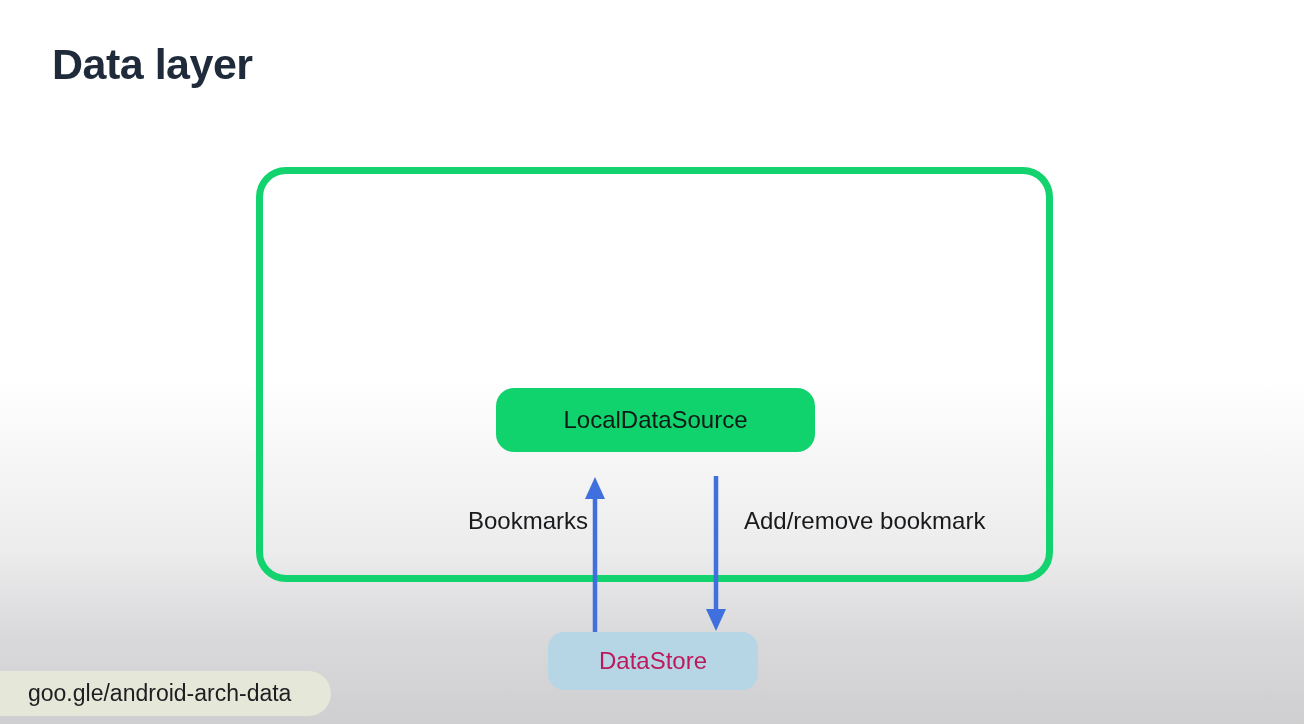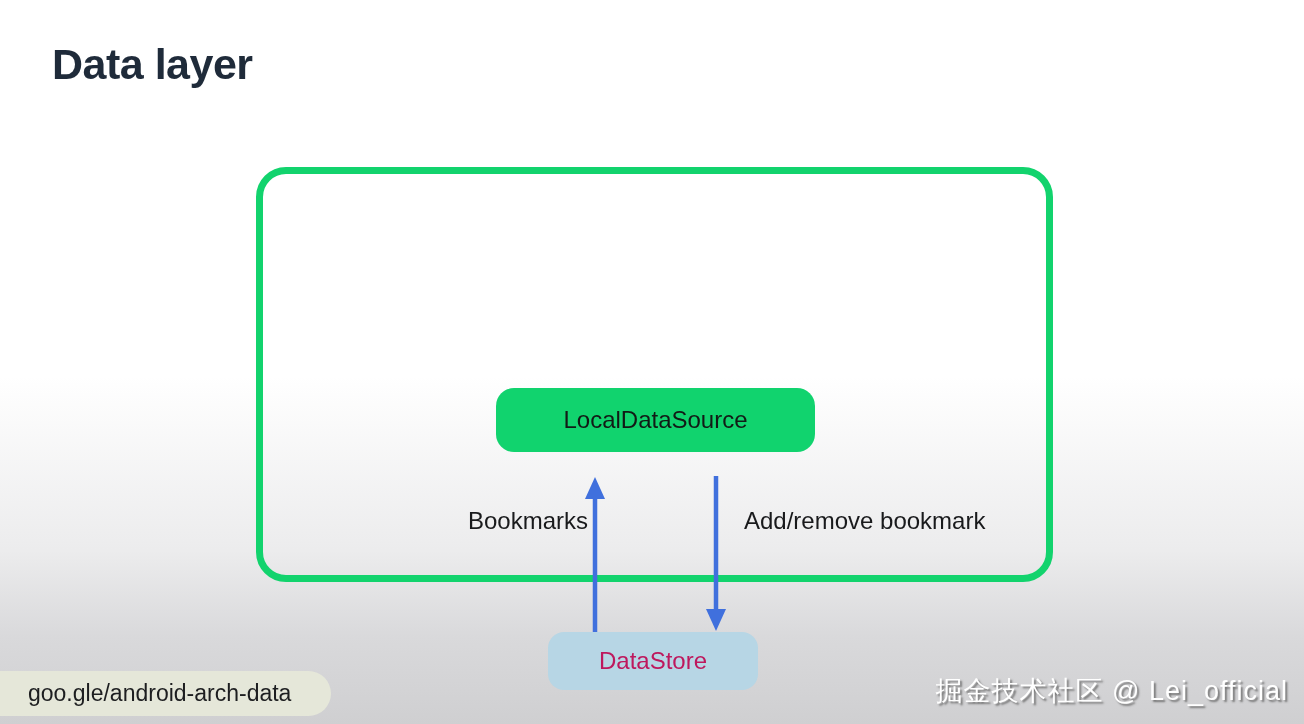--- a/index.html
+++ b/index.html
@@ -150,15 +150,14 @@
   </svg>
 
   <div class="edge-label edge-label-read">Bookmarks</div>
 
   <div class="edge-label edge-label-write">Add/remove bookmark</div>
 
   <div class="footer-pill">
     <span>goo.gle/android-arch-data</span>
   </div>
 
-  <div class="watermark">掘金技术社区 @ Lei_official</div>
 
 </div>
 
 </body></html>

